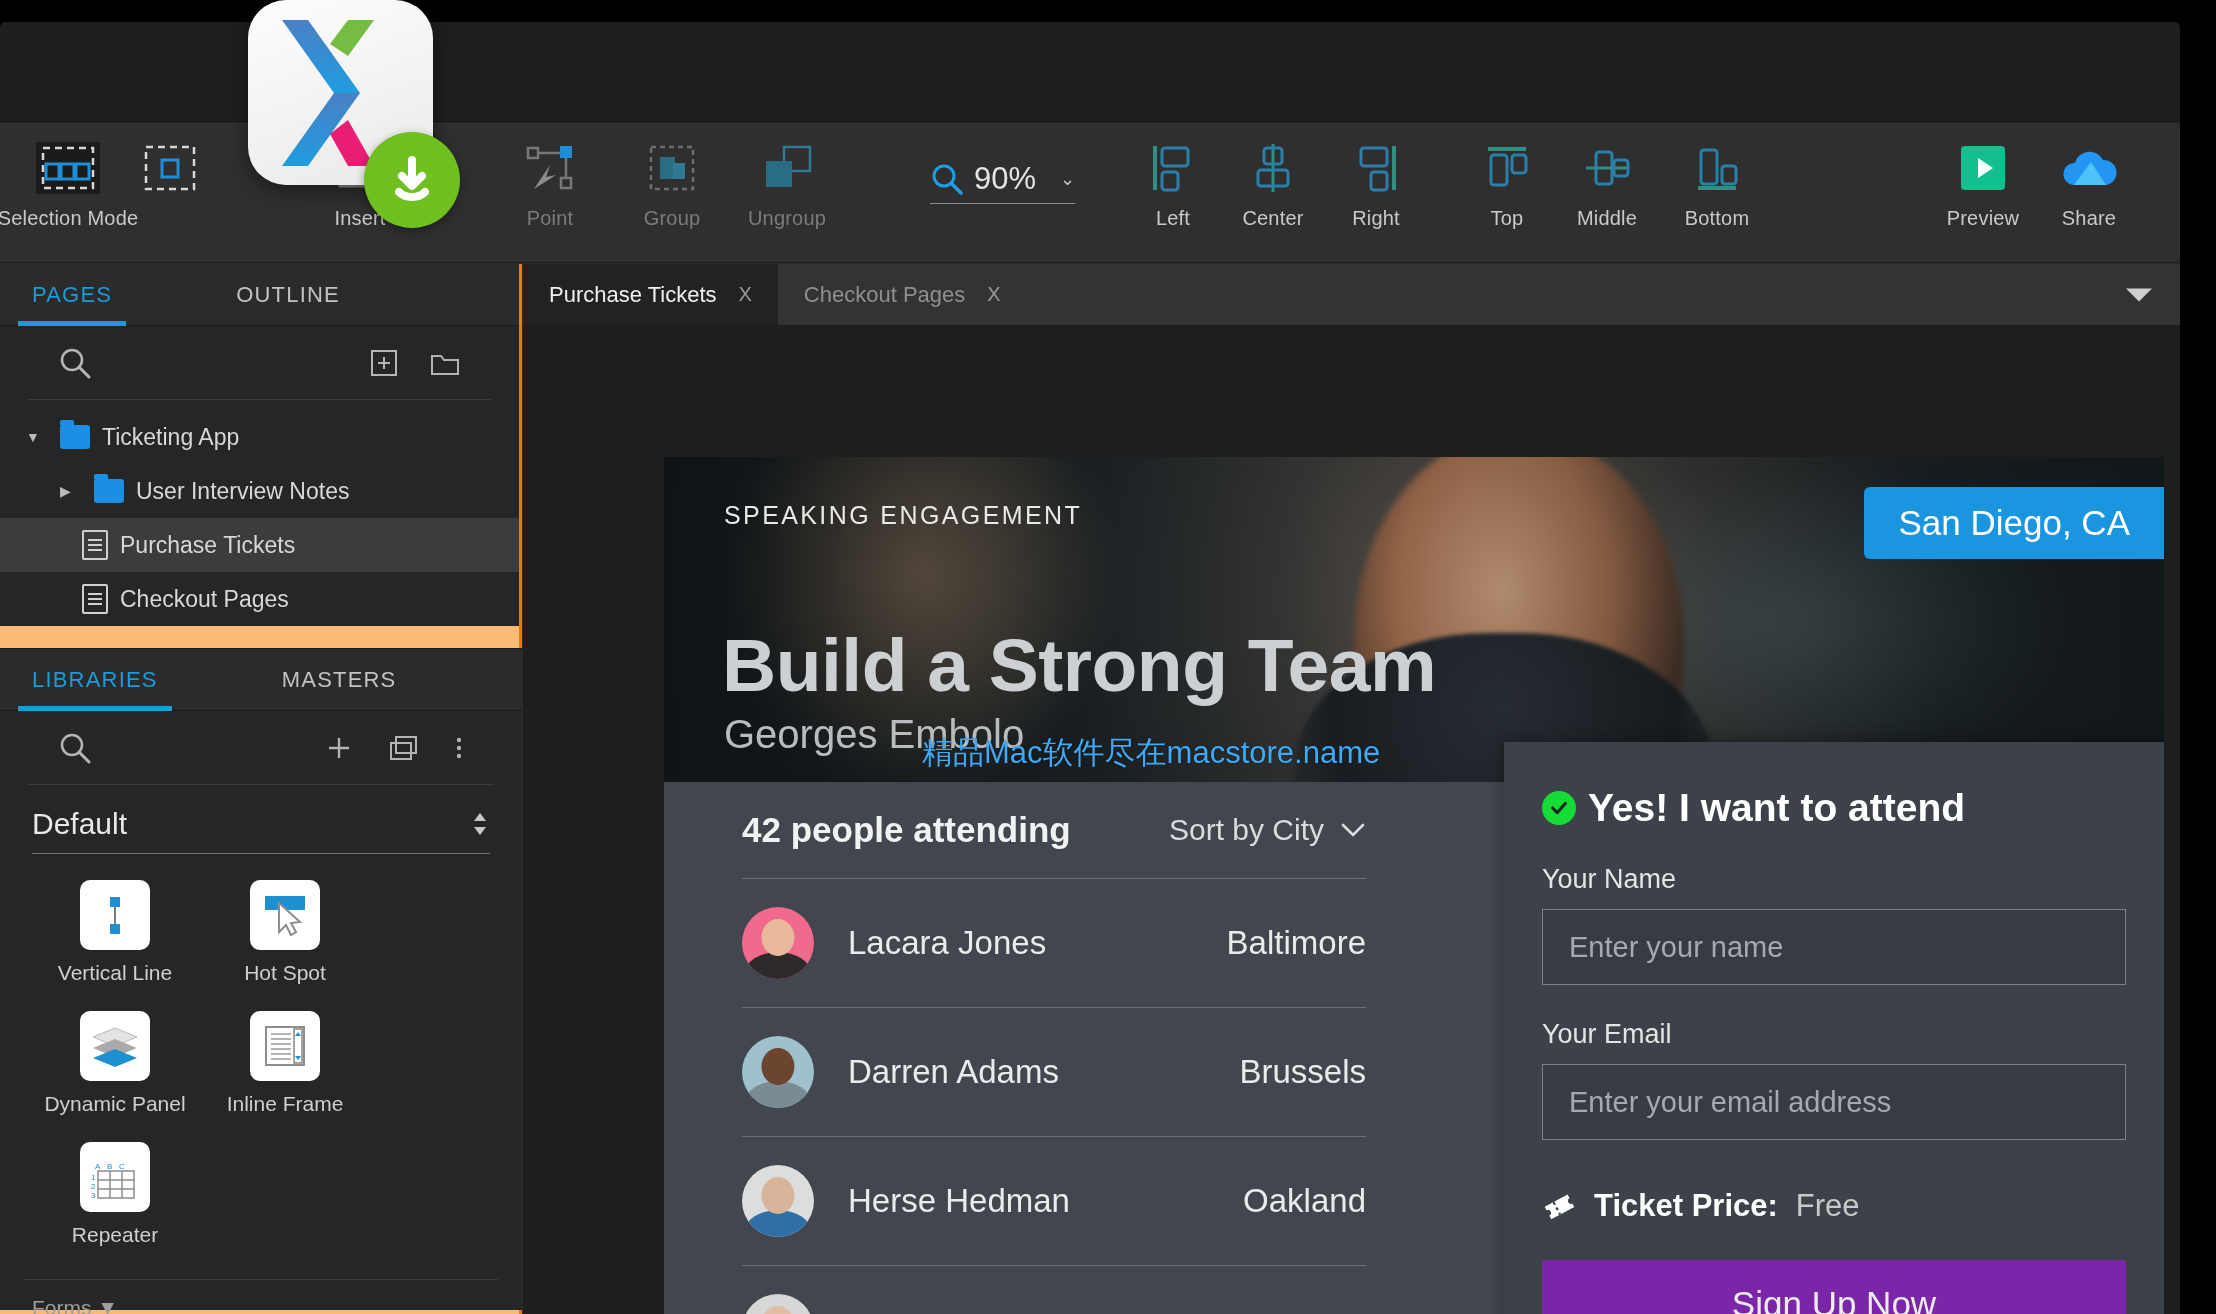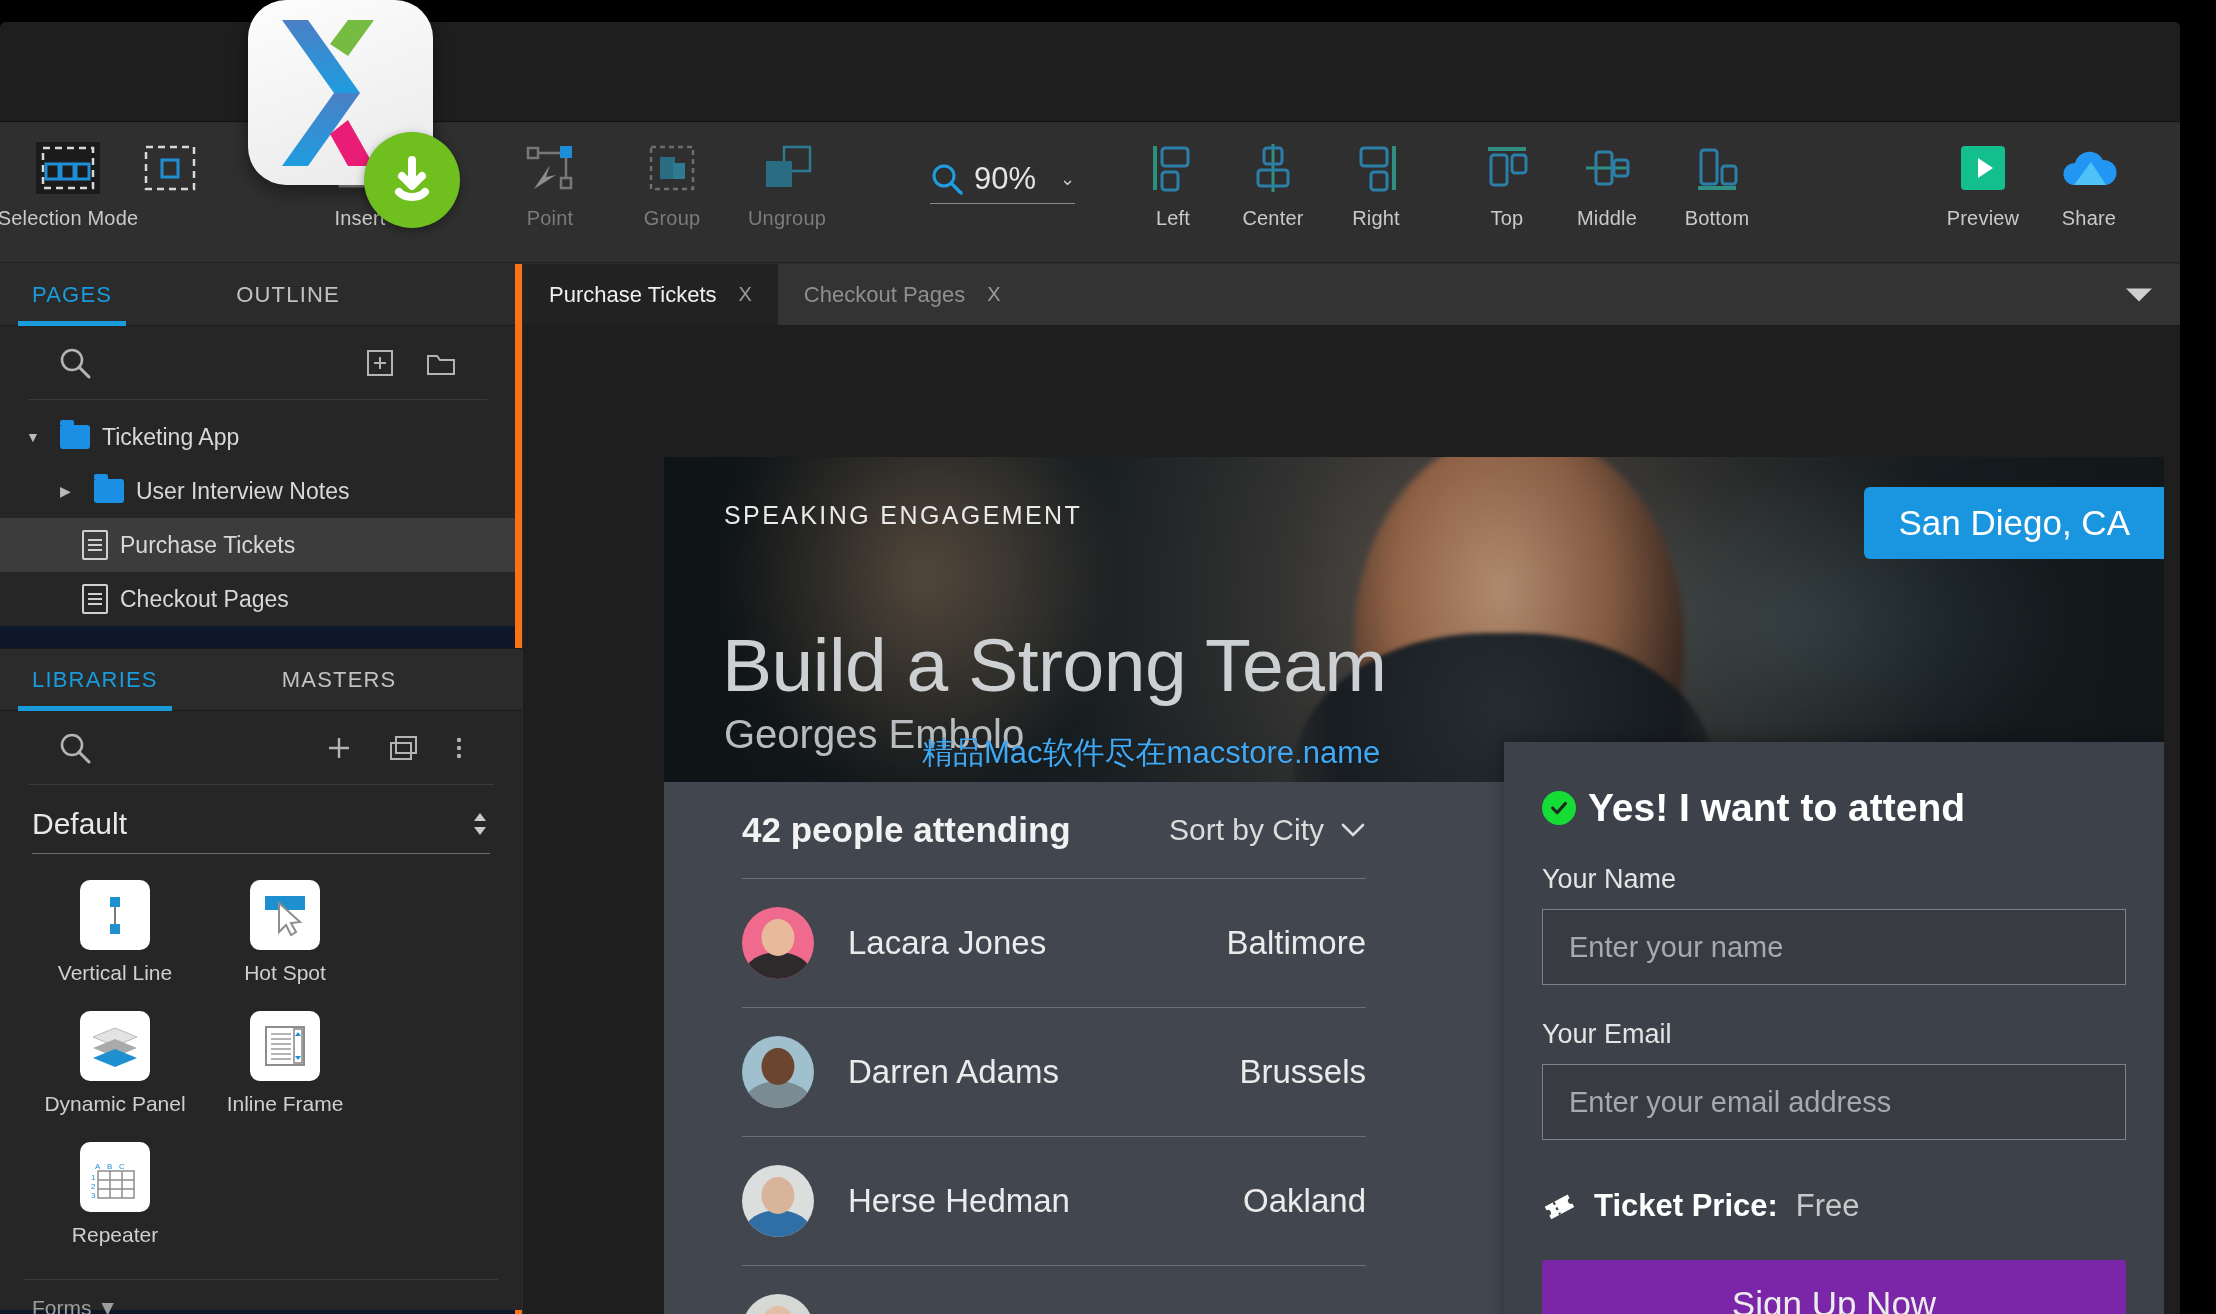--- a/index.html
+++ b/index.html
@@ -50,22 +50,22 @@
     position:absolute; top:38px; left:930px;
     display:flex; align-items:center; gap:10px;
     border-bottom:1px solid #8a8a8a; padding-bottom:6px; width:145px;
   }
   #zoomval { font-size:31px; color:#e4e4e4; }
   #zoomcaret { color:#cfcfcf; font-size:18px; margin-left:auto; }
 
   
   #leftdock {
     position:absolute; left:0; top:242px; width:522px; bottom:0;
-    background:#0f172a;
-    border-right:7px solid #f97316;
+    background:#fdba74;
+    border-right:3px solid #f97316;
   }
   .panel-tabs {
     display:flex; height:62px; background:#2b2b2b; border-bottom:1px solid #1b1b1b;
     position:relative;
   }
   .ptab {
     flex:0 0 auto; width:auto; padding:0 14px;
     display:flex; align-items:center; justify-content:center;
     font-size:22px; color:#c2c2c2; letter-spacing:1.2px;
     position:relative; cursor:default;
@@ -161,21 +161,21 @@
     background:radial-gradient(ellipse at 45% 38%, #d6a784 0%, #a87150 42%, #4a3328 72%, rgba(30,28,26,0) 88%);
     filter:blur(3px);
   }
   #hero .body{
     position:absolute;left:42%;top:54%;width:420px;height:300px;border-radius:46% 46% 0 0;
     background:radial-gradient(ellipse at 50% 25%, #2c3339 0%, #1a1f24 58%, rgba(20,24,28,0) 85%);
     filter:blur(2px);
   }
   #hero .shade{position:absolute;inset:0;background:linear-gradient(90deg,rgba(10,14,16,.55),rgba(10,14,16,.12) 45%,rgba(10,14,16,.45));}
   .kicker{position:absolute;left:60px;top:44px;font-size:25px;letter-spacing:2.4px;color:#e9e9e9;}
-  .htitle{position:absolute;left:58px;top:165px;font-size:75px;color:#cdd0d2;font-weight:400;letter-spacing:-.5px;}
+  .htitle{position:absolute;left:58px;top:165px;font-size:75px;color:#cdd0d2;font-weight:700;letter-spacing:-.5px;}
   .hsub{position:absolute;left:60px;top:255px;font-size:40px;color:#b9bcbf;}
   #citychip{
     position:absolute;right:0;top:30px;background:#1a95e0;color:#fff;
     font-size:35px;padding:16px 34px;border-radius:6px 0 0 6px;
   }
   #watermark{
     position:absolute;left:258px;top:275px;font-size:31px;color:#3fa9f5;
     text-shadow:0 0 2px rgba(0,0,0,.4);
   }
 

